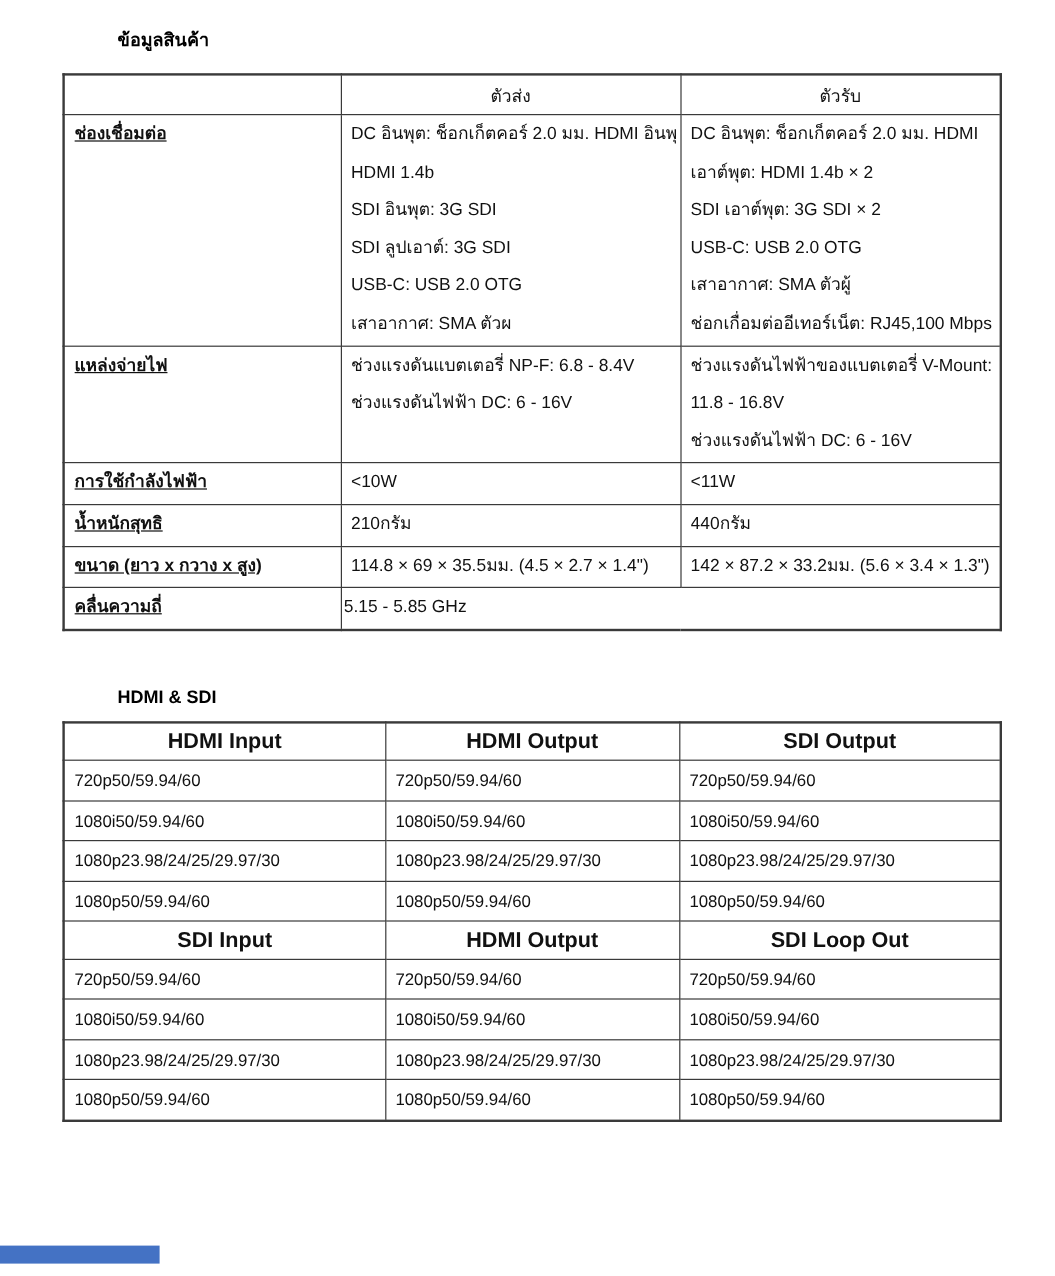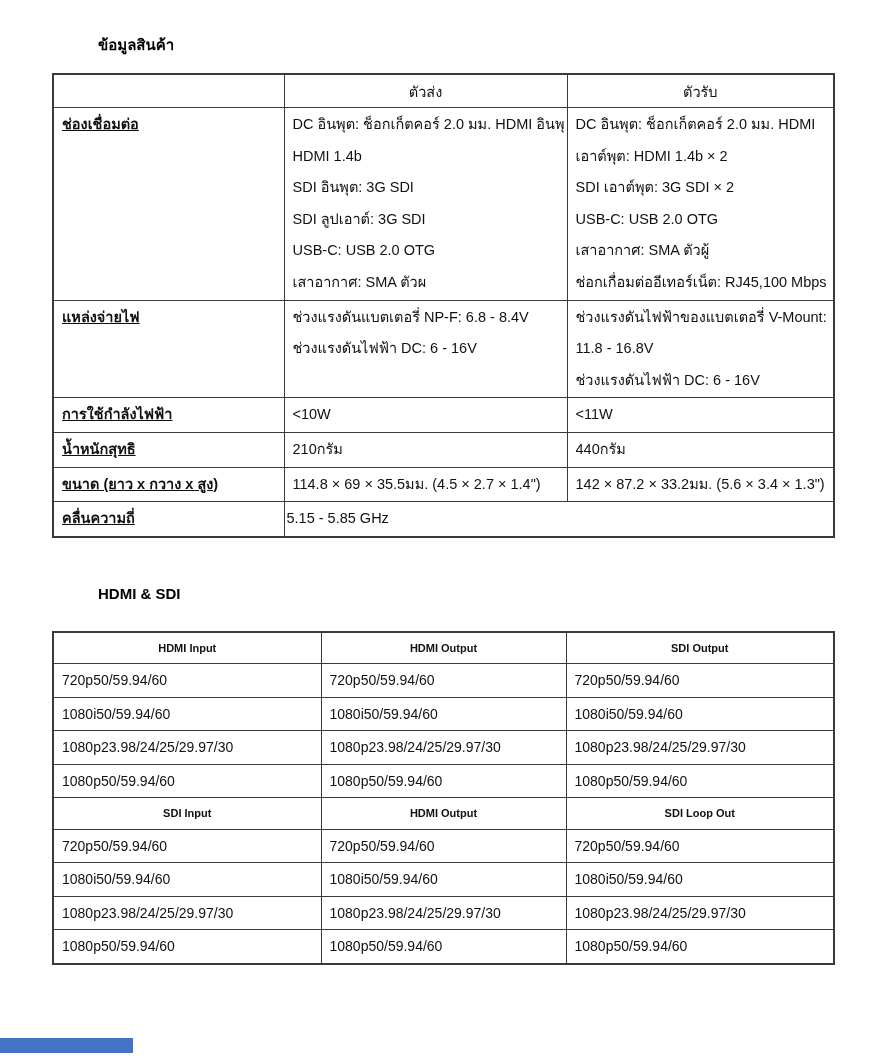--- a/index.html
+++ b/index.html
@@ -1,33 +1,33 @@
 <!DOCTYPE html>
 <html><head>
 <meta charset="utf-8">
 <style>
   html,body{margin:0;padding:0;background:#ffffff;}
   .page{
     position:relative;width:879px;height:1063px;background:#ffffff;overflow:hidden;
     font-family:"Liberation Sans","DejaVu Sans",sans-serif;color:#111111;
   }
-  .content{position:absolute;left:52px;top:12px;width:781px;}
+  .content{position:absolute;left:52px;top:0;width:781px;}
   .sec-title{font-size:15px;font-weight:bold;color:#000000;margin:0;padding:0;}
   .title-1{margin:21px 0 16px 46px;}
-  .title-2{margin:47px 0 29px 46px;}
+  .title-2{margin:47px 0 11px 46px;}
   table{border-collapse:collapse;table-layout:fixed;width:781px;background:#ffffff;}
   table.spec,table.hdmi{border:2px solid #3a3a3a;}
   td{border:1px solid #3a3a3a;vertical-align:top;font-size:14.5px;color:#111111;
      padding:1px 2px 1px 8px;overflow:hidden;}
   .ln{line-height:31.6px;white-space:nowrap;overflow:hidden;}
   .hdr td{height:32px;vertical-align:middle;text-align:center;font-weight:normal;padding:0;}
   td.label{font-weight:bold;text-decoration:underline;}
   td.c{padding-left:2px;}
   table.hdmi td{height:30.5px;vertical-align:middle;font-size:14px;}
-  table.hdmi td.h{text-align:center;font-weight:bold;padding:0;font-size:11px;}
+  table.hdmi td.h{text-align:center;font-weight:bold;padding:0;font-size:18px;}
   .blue-bar{position:absolute;left:0;top:1038px;width:133px;height:15px;background:#4472C4;}
 </style>
 </head>
 <body>
 
 <div class="page">
   <div class="content">
 
     <h1 class="sec-title title-1">ข้อมูลสินค้า</h1>
 

